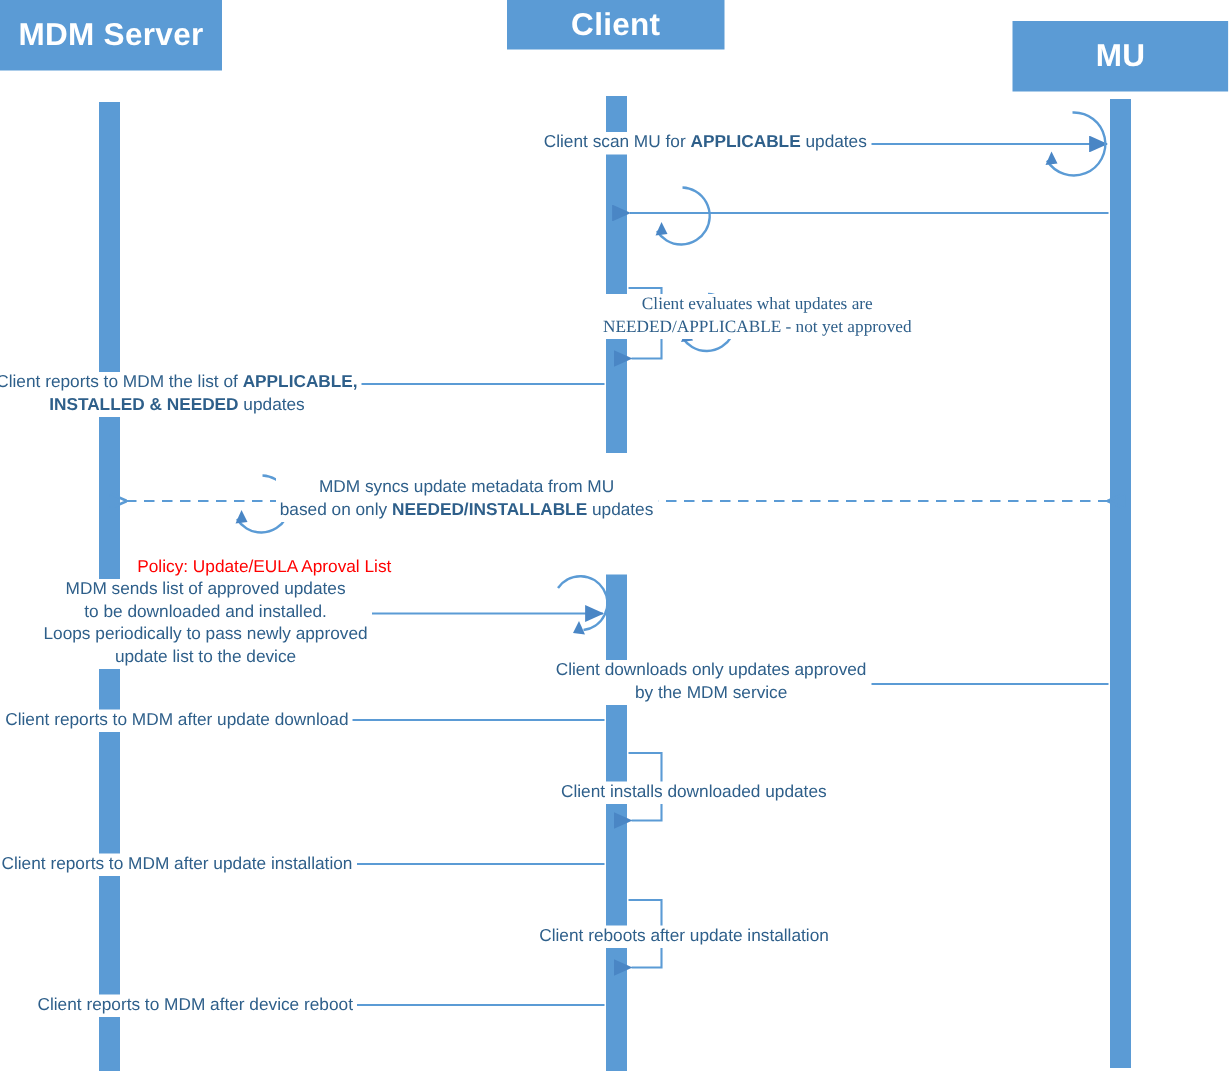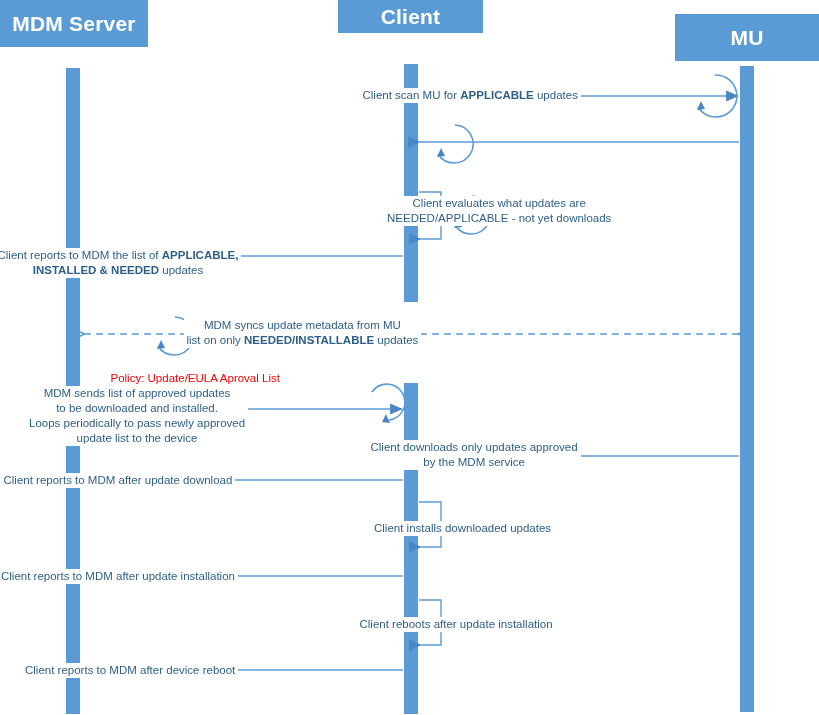--- a/index.html
+++ b/index.html
@@ -27,21 +27,21 @@
     position:absolute;
     color:#2E5F8A;
     font-size:11.5px;
     line-height:15px;
     text-align:center;
     white-space:nowrap;
     background:#ffffff;
     padding:0 3px;
   }
   .msg-label b{font-weight:bold;}
-  .msg-label.policy{color:#FF0000;font-weight:normal;margin-left:19px;}
+  .msg-label.policy{color:#FF0000;font-weight:normal;}
   svg.overlay{
     position:absolute;left:0;top:0;
     width:819px;height:715px;
     pointer-events:none;
   }
   .arrow-line{stroke:#5B9BD5;stroke-width:1.4px;fill:none;}
   .arrow-dash{stroke:#5B9BD5;stroke-width:1.4px;fill:none;stroke-dasharray:7 5;}
   .loop-arc{stroke:#5B9BD5;stroke-width:1.6px;fill:none;}
   .self-box{stroke:#5B9BD5;stroke-width:1.4px;fill:none;}
 </style>
@@ -119,25 +119,25 @@
     <line class="arrow-line" x1="403" y1="576" x2="84" y2="576" marker-end="url(#ahl)"></line>
 
     <path class="self-box" d="M 419 600 L 441 600 L 441 645 L 421 645" marker-end="url(#ahl)"></path>
 
     <line class="arrow-line" x1="403" y1="670" x2="84" y2="670" marker-end="url(#ahl)"></line>
   </svg>
 
   <div class="msg-label" style="left: 359.5px; top: 88px;"><span>Client scan MU for </span><b>APPLICABLE</b><span> updates</span></div>
 
 
-  <div class="msg-label" style="left: 384px; top: 196px;"><span>Client evaluates what updates are</span><br><span>NEEDED/APPLICABLE - not yet downloads</span></div>
+  <div class="msg-label" style="left: 399px; top: 196px; font-family: Liberation Serif, serif;"><span>Client evaluates what updates are</span><br><span>NEEDED/APPLICABLE - not yet approved</span></div>
 
   <div class="msg-label" style="left: -5.5px; top: 248px;"><span>Client reports to MDM the list of </span><b>APPLICABLE,</b><br><b>INSTALLED &amp; NEEDED</b><span> updates</span></div>
 
-  <div class="msg-label" style="left: 183.5px; top: 318px;"><span>MDM syncs update metadata from MU</span><br><span>list on only </span><b>NEEDED/INSTALLABLE</b><span> updates</span></div>
+  <div class="msg-label" style="left: 183.5px; top: 318px;"><span>MDM syncs update metadata from MU</span><br><span>based on only </span><b>NEEDED/INSTALLABLE</b><span> updates</span></div>
 
   <div class="msg-label policy" style="left: 88.5px; top: 371px;">Policy: Update/EULA Aproval List</div>
 
   <div class="msg-label" style="left: 26px; top: 386px;"><span>MDM sends list of approved updates</span><br><span>to be downloaded and installed.</span><br><span>Loops periodically to pass newly approved</span><br><span>update list to the device</span></div>
 
   <div class="msg-label" style="left: 367.5px; top: 440px;"><span>Client downloads only updates approved</span><br><span>by the MDM service</span></div>
 
   <div class="msg-label" style="left: 0.5px; top: 473px;"><span>Client reports to MDM after update download</span></div>
 
   <div class="msg-label" style="left: 371px; top: 521px;"><span>Client installs downloaded updates</span></div>

